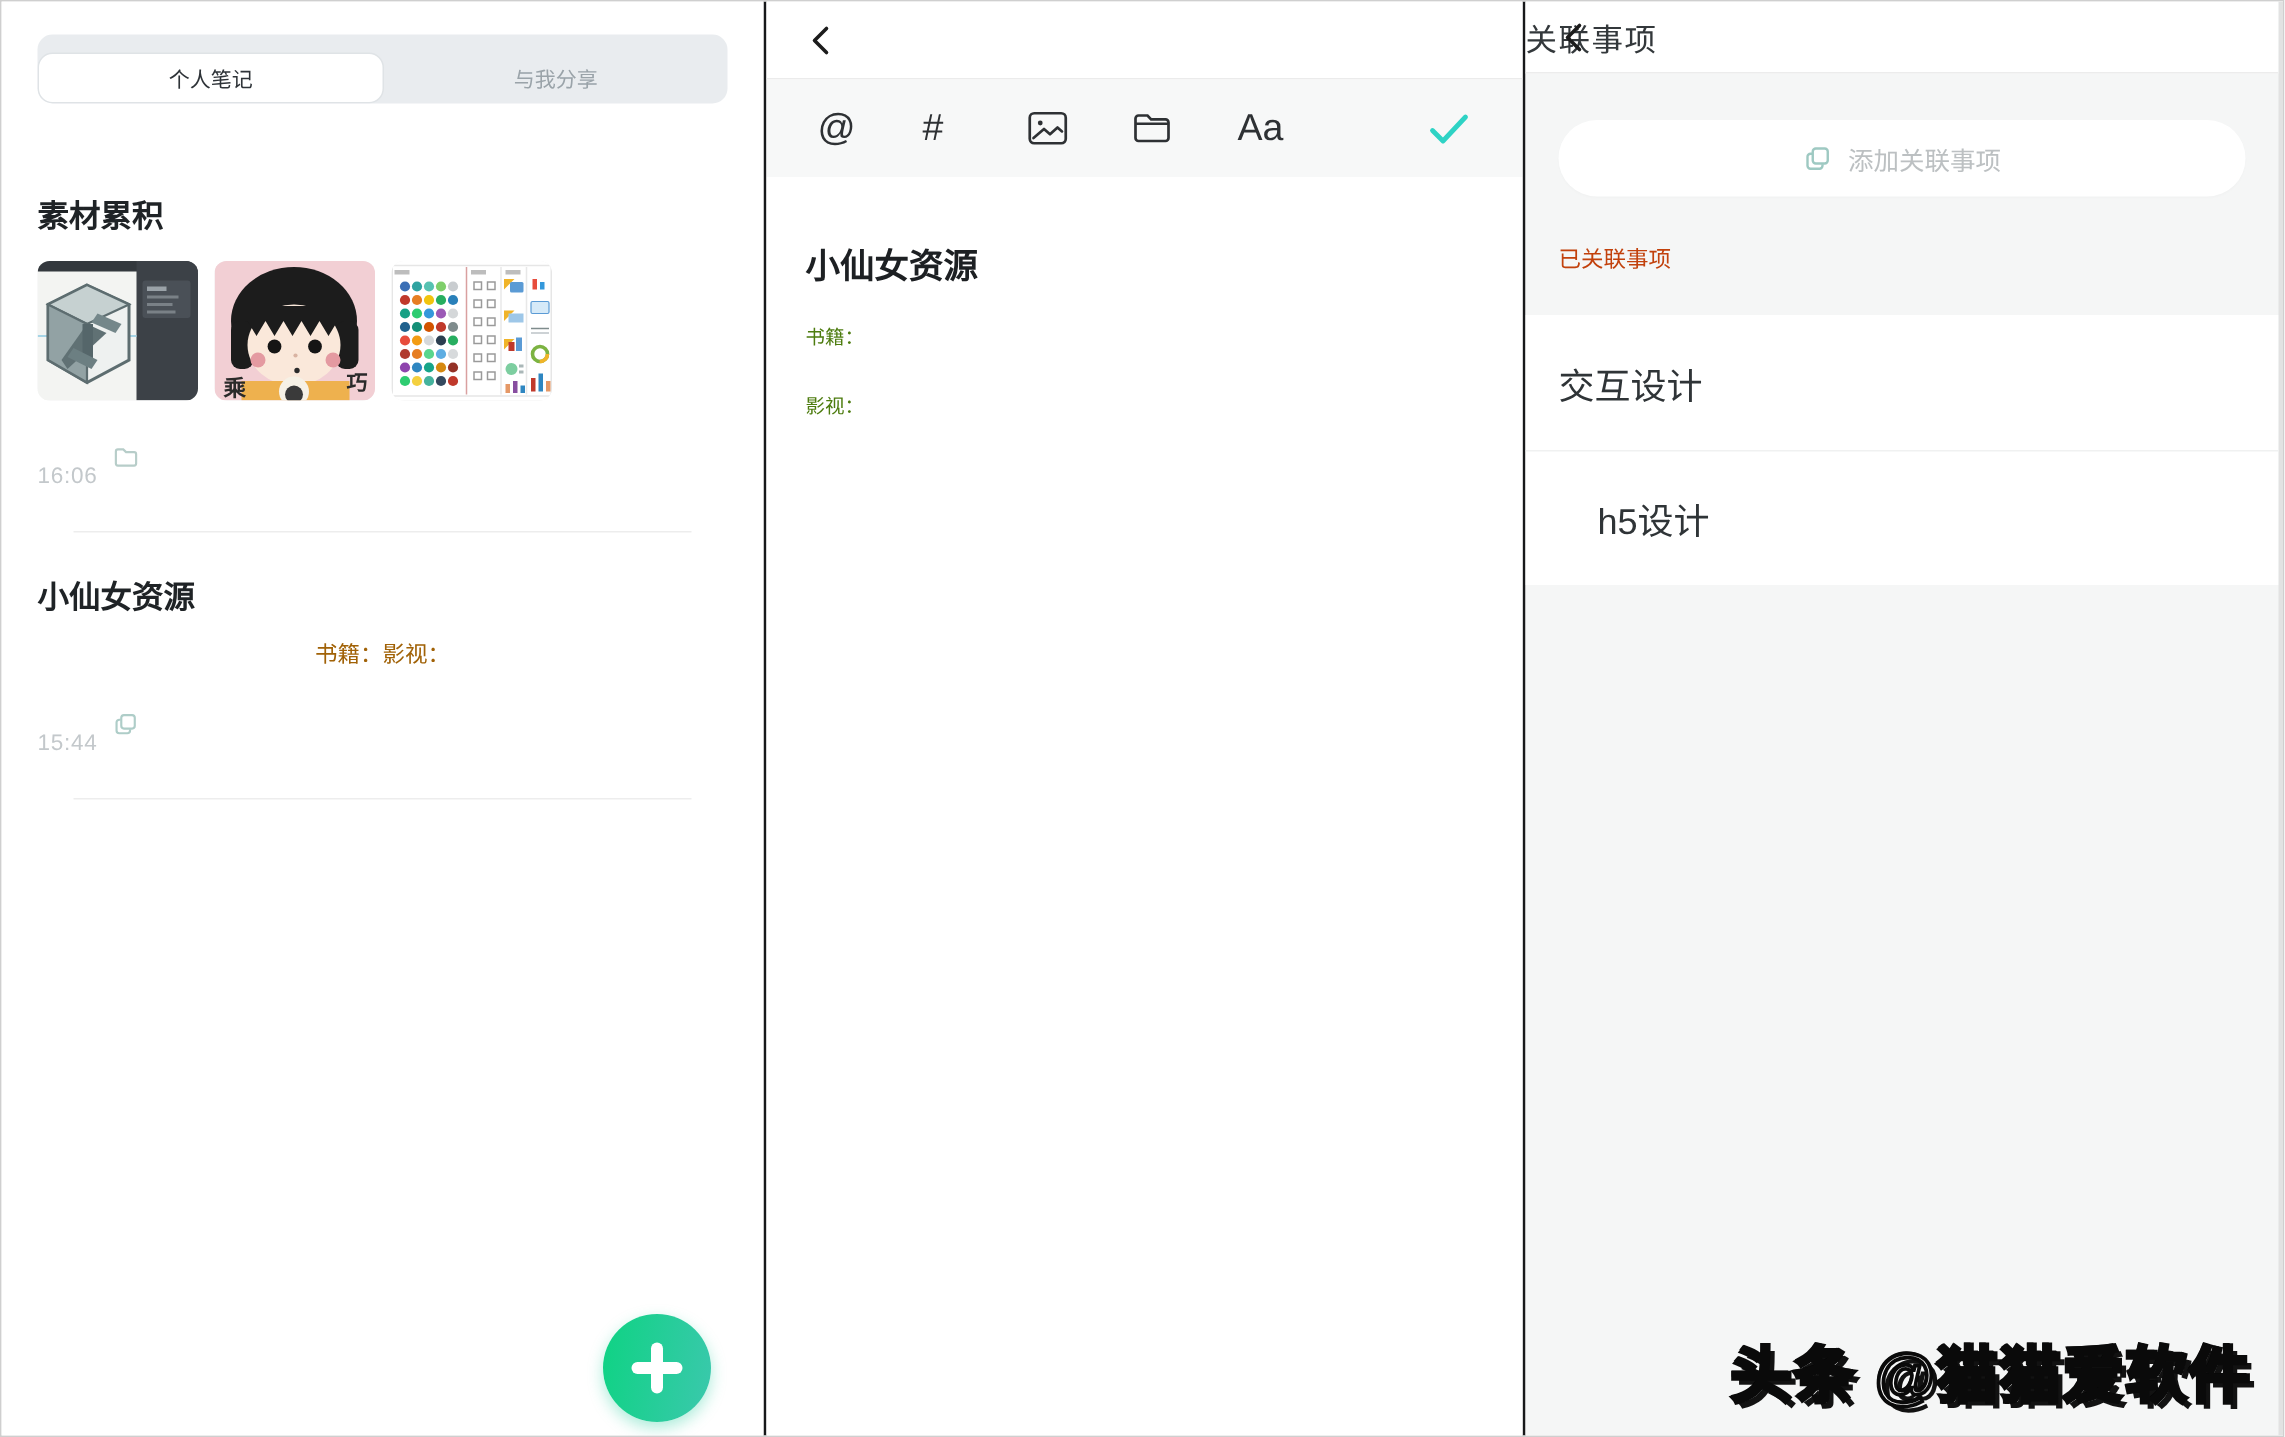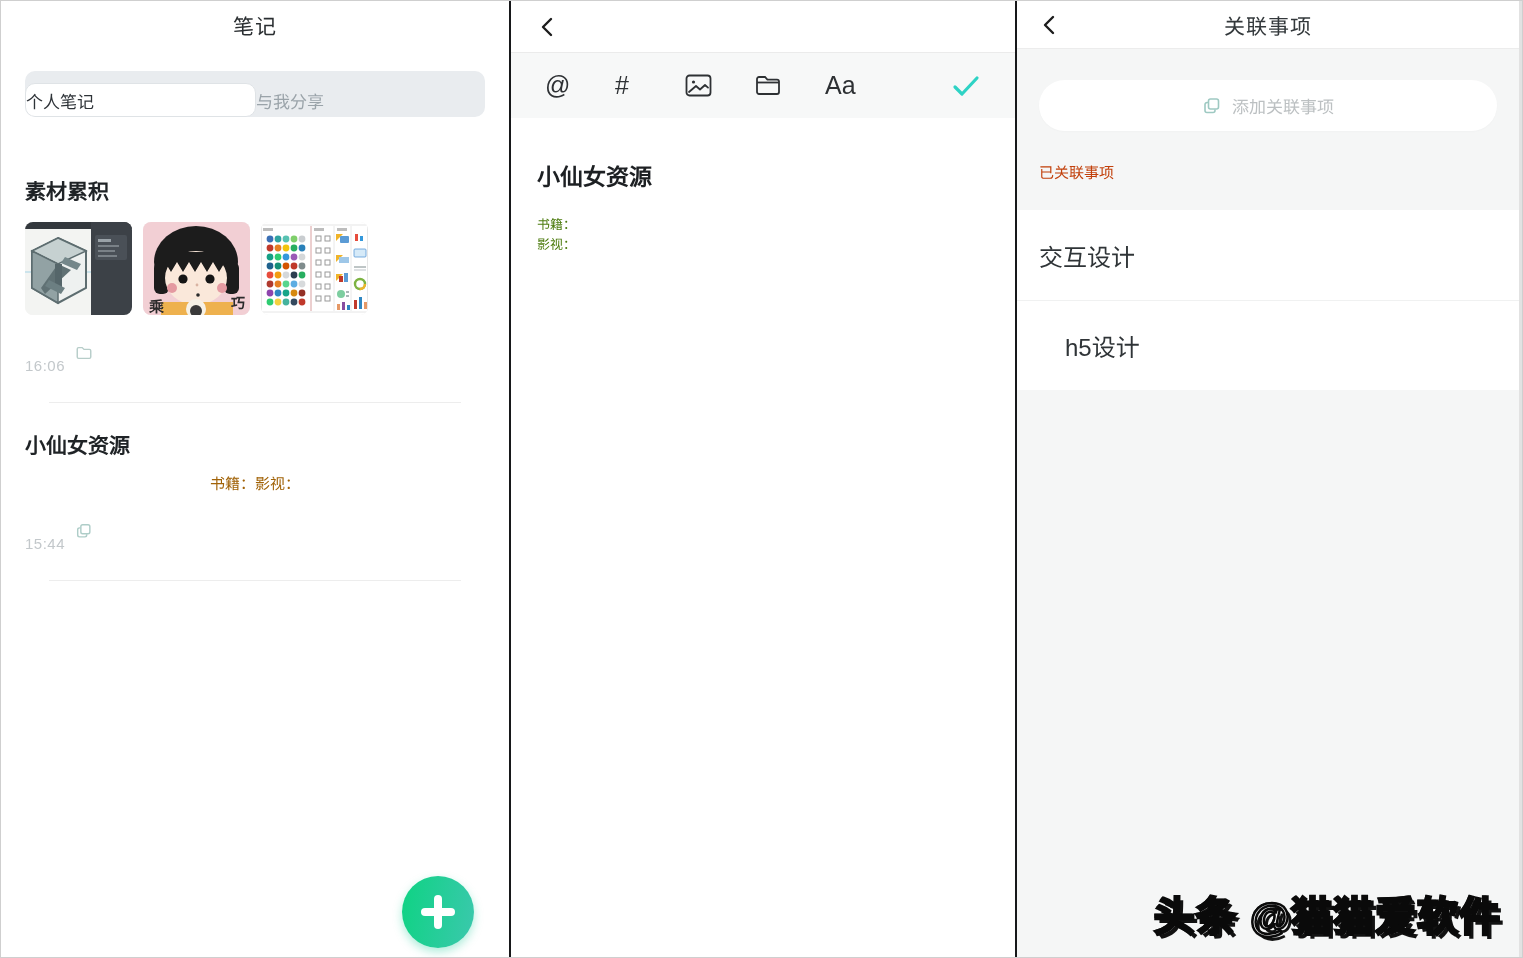--- a/index.html
+++ b/index.html
@@ -14,22 +14,22 @@
 
   
   .panel.left { width:508px; }
   .left-header { height:48px; display:flex; align-items:center; justify-content:center; }
   .left-title { font-size:21px; color:#2a2e31; font-weight:500; letter-spacing:1px; }
   .segmented {
     margin:22px 24px 0 24px; height:46px; background:#e9ecef;
     border-radius:10px; display:flex; overflow:hidden;
   }
   .seg {
-    flex:1; display:flex; align-items:center; justify-content:flex-start;
-    font-size:17px; color:#9aa3a9; cursor:pointer;margin-top:12px;
+    flex:1; display:flex; align-items:center; justify-content:center;
+    font-size:14px; color:#9aa3a9; cursor:pointer;margin-top:12px;
   }
   .seg.active {
     background:#ffffff; border:1px solid #dfe3e6; border-radius:10px;
     color:#2e3338; font-weight:500;
   }
   .note-card { margin:0 24px; }
   .note-title { font-size:21px; font-weight:700; color:#1f2326; margin-top:58px; }
   .note-card.second .note-title { margin-top:26px; }
   .thumbs { display:flex; gap:11px; margin-top:17px; }
   .thumb {
@@ -62,30 +62,30 @@
   .toolbar {
     height:65px; background:#f7f8f8; display:flex; align-items:center;
     padding:0 34px; gap:0;
   }
   .tool { flex:0 0 auto; width:70px; display:flex; justify-content:flex-start; align-items:center; cursor:pointer; }
   .tool-glyph { font-size:25px; color:#2e3134; font-weight:400; }
   .tool.check { margin-left:auto; width:auto; }
   .editor-body { padding:40px 26px 0 26px; background:#fff; flex:1; }
   .editor-title { font-size:23px; font-weight:700; color:#1d2023; }
   .editor-line { font-size:13px; color:#4d7c0f; margin-top:22px; }
-  .editor-line + .editor-line { margin-top:1px; }
+  .editor-line + .editor-line { margin-top:27px; }
 
   
   .panel.right { width:505px; background:#f5f6f6; border-right:3px solid #e2e2e2; }
   .right-nav {
     height:48px; background:#fff; border-bottom:1px solid #ececec;
     display:flex; align-items:center; padding:0 22px; position:relative;
   }
   .right-title {
-    position:absolute; left:0; right:0; text-align:center;
+    position:absolute; left:0; right:0; text-align:left;
     font-size:21px; color:#33383b; font-weight:500; letter-spacing:1px;
   }
   .right-nav .back-btn { position:relative; z-index:2; }
   .add-pill {
     margin:31px 22px 0 22px; height:51px; background:#ffffff; border-radius:26px;
     display:flex; align-items:center; justify-content:center; gap:10px; cursor:text;
     box-shadow:0 1px 2px rgba(0,0,0,0.02);
   }
   .pill-placeholder { font-size:17px; color:#bcc0c2; }
   .section-label { margin:30px 22px 0 22px; font-size:15px; color:#c2410c; }
@@ -103,23 +103,20 @@
     white-space:nowrap; pointer-events:none;
   }
   svg { display:block; }
 </style>
 </head>
 <body>
 
 <div class="screen">
 
   <section class="panel left">
-    <div class="left-header">
-      <div class="left-title">笔记</div>
-    </div>
 
     <div class="segmented">
       <div class="seg active">
         <span>个人笔记</span>
       </div>
       <div class="seg">
         <span>与我分享</span>
       </div>
     </div>
 

